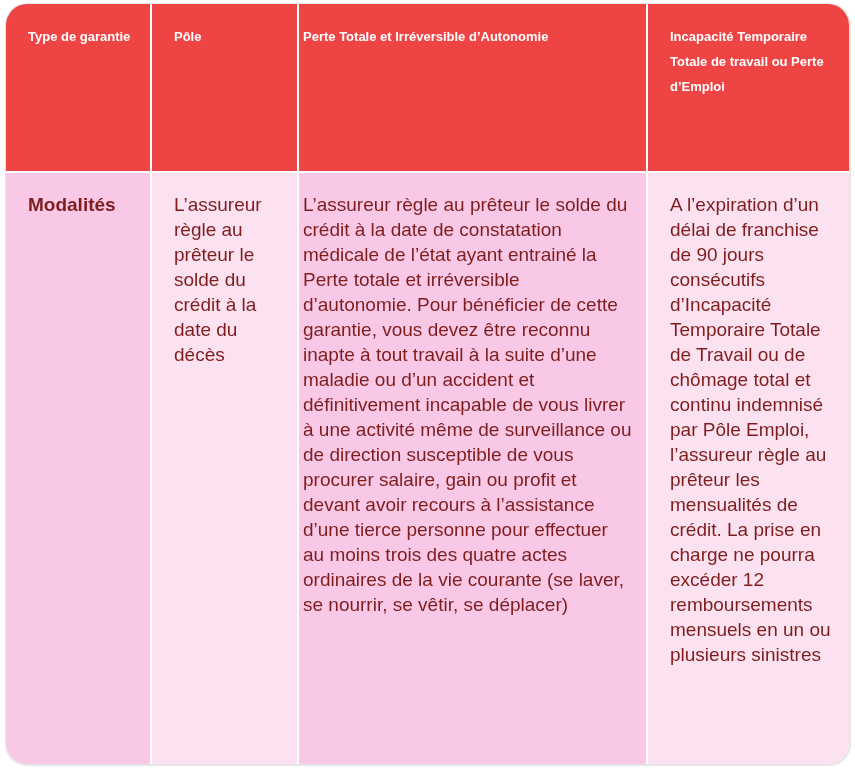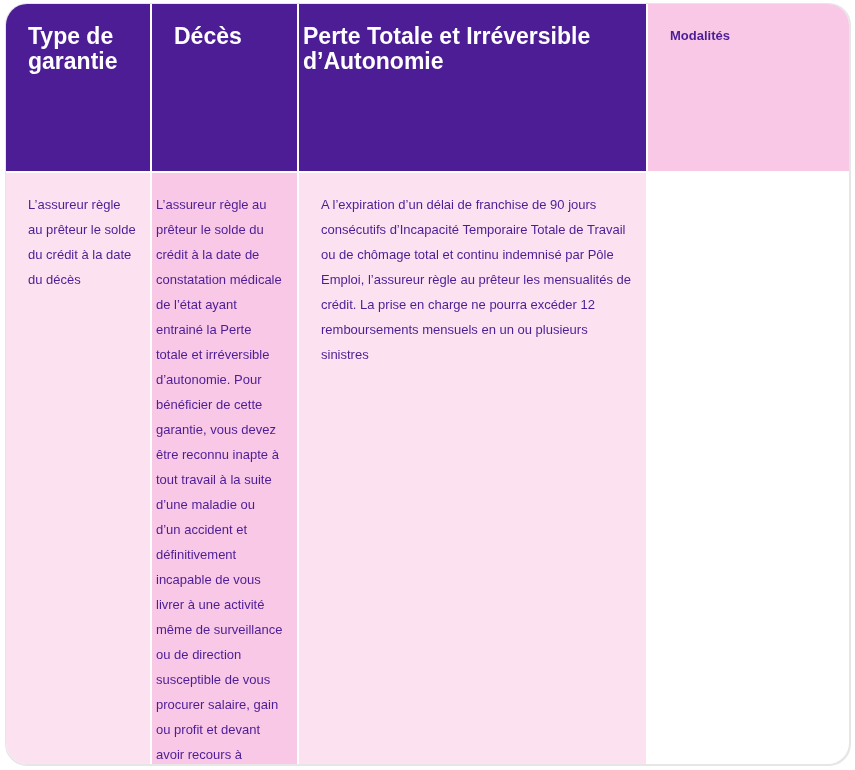--- a/index.html
+++ b/index.html
@@ -11,40 +11,41 @@
     .table {
       position: absolute; left: 1px; top: 1px; width: 843px; height: 760px;
       border-radius: 21px; overflow: hidden;
       display: grid;
       grid-template-columns: 144px 145px 347px 203px;
       grid-template-rows: 167px 1fr;
       column-gap: 2px; row-gap: 2px;
       background: #ffffff;
     }
     .hcell {
-      background: #4c1d95; color: #ffffff; font-weight: bold;
-      font-size: 23px; line-height: 25px; padding: 20px 14px 0 22px;
+      background: #ef4444; color: #ffffff; font-weight: bold;
+      font-size: 13px; line-height: 25px; padding: 20px 14px 0 22px;
       box-sizing: border-box;
     }
     .bcell {
-      color: #4c1d95; font-size: 13px; line-height: 25px;
+      color: #7f1d1d; font-size: 19px; line-height: 25px;
       padding: 19px 14px 0 22px; box-sizing: border-box;
     }
     .dark { background: #f8c8e6; }
     .light { background: #fce2f1; }
     .rowlabel { font-weight: bold; }
     .c3 { padding-left: 4px; }
   </style>
 </head>
 <body>
 
 <div class="frame">
   <div class="table">
     <div class="hcell">Type de garantie</div>
-    <div class="hcell">Décès</div>
+    <div class="hcell">Pôle</div>
     <div class="hcell c3">Perte Totale et Irréversible d’Autonomie</div>
+    <div class="hcell">Incapacité Temporaire Totale de travail ou Perte d’Emploi</div>
 
     <div class="bcell dark rowlabel">Modalités</div>
     <div class="bcell light">L’assureur règle au prêteur le solde du crédit à la date du décès</div>
     <div class="bcell dark c3">L’assureur règle au prêteur le solde du crédit à la date de constatation médicale de l’état ayant entrainé la Perte totale et irréversible d’autonomie. Pour bénéficier de cette garantie, vous devez être reconnu inapte à tout travail à la suite d’une maladie ou d’un accident et définitivement incapable de vous livrer à une activité même de surveillance ou de direction susceptible de vous procurer salaire, gain ou profit et devant avoir recours à l’assistance d’une tierce personne pour effectuer au moins trois des quatre actes ordinaires de la vie courante (se laver, se nourrir, se vêtir, se déplacer)</div>
     <div class="bcell light">A l’expiration d’un délai de franchise de 90 jours consécutifs d’Incapacité Temporaire Totale de Travail ou de chômage total et continu indemnisé par Pôle Emploi, l’assureur règle au prêteur les mensualités de crédit. La prise en charge ne pourra excéder 12 remboursements mensuels en un ou plusieurs sinistres</div>
   </div>
 </div>
 
 </body></html>

